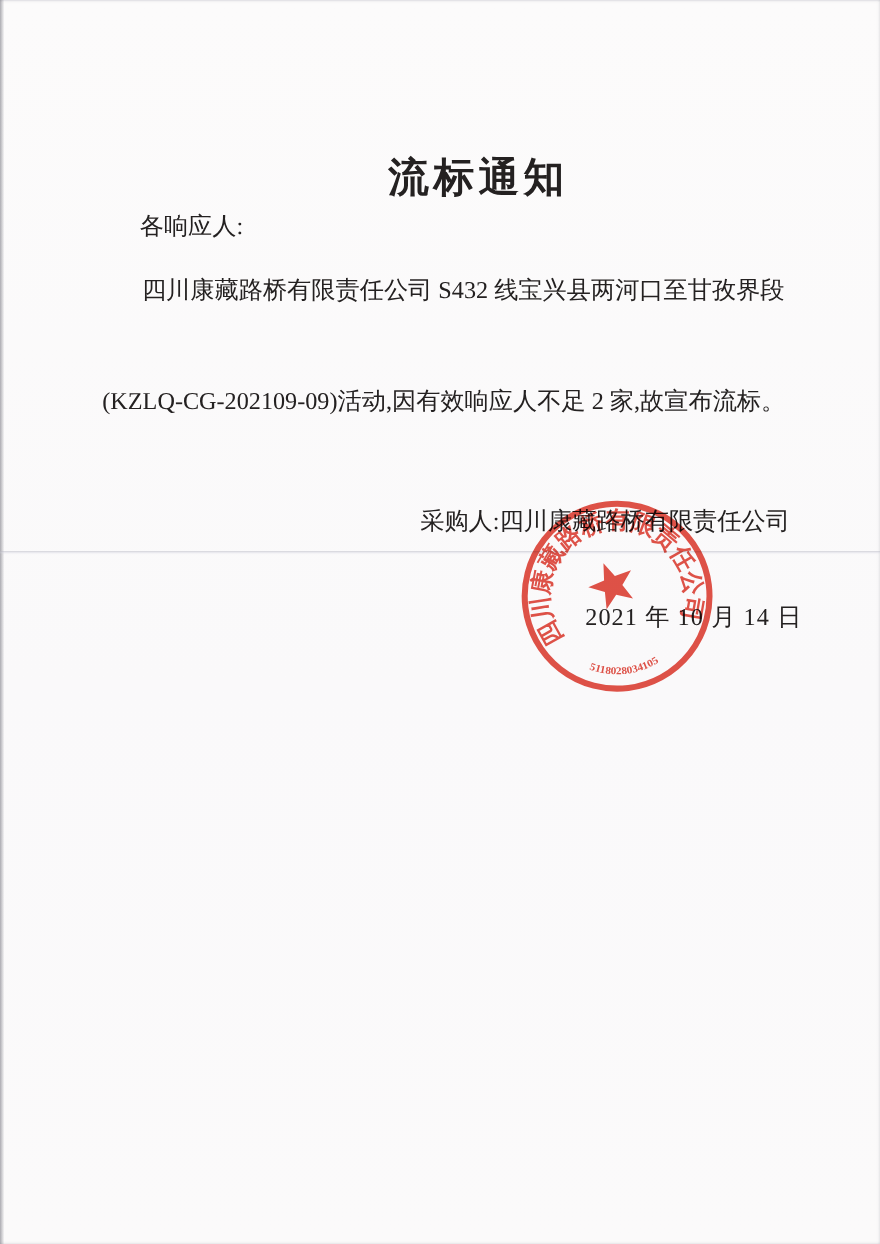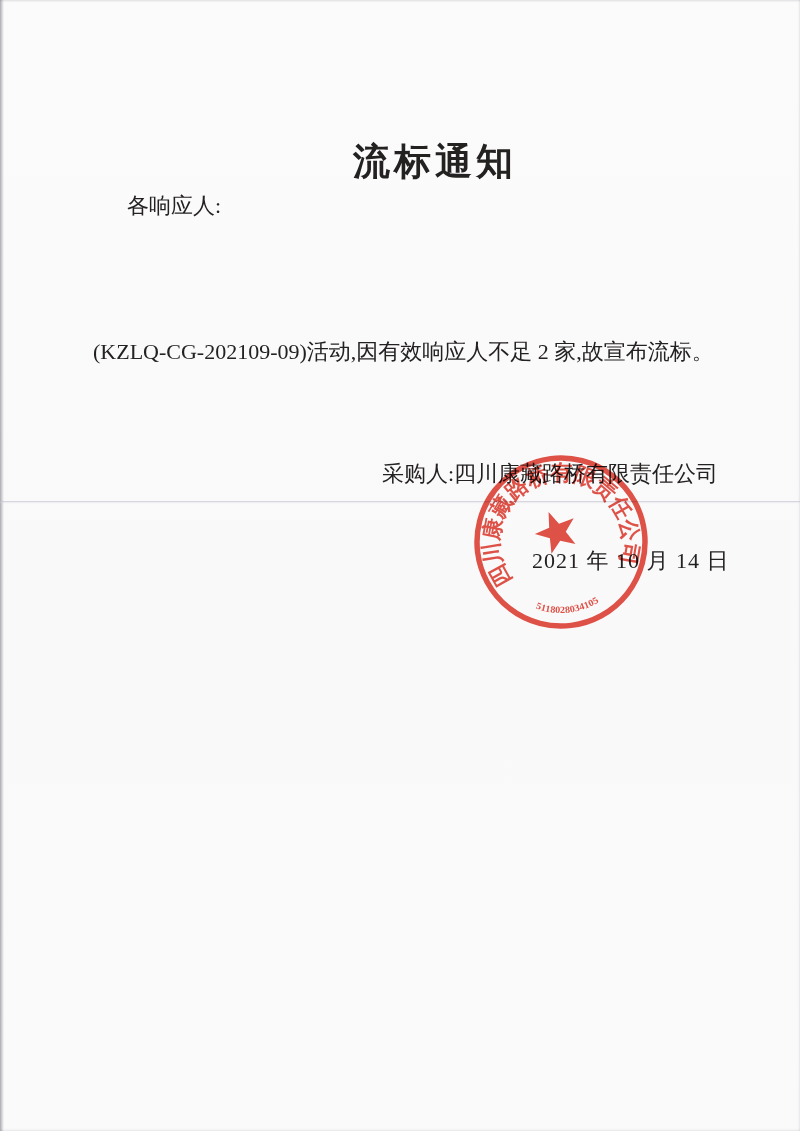--- a/index.html
+++ b/index.html
@@ -48,21 +48,21 @@
   .t-line {
     position: absolute;
     font-size: 22px;
     line-height: 30px;
     white-space: nowrap;
     color: #242121;
   }
   .salutation { top: 191px; left: 103px; margin-left: 24px; }
   .body-1 { top: 249px; left: 129px; }
   .body-2 { top: 293px; left: 97px;  }
-  .body-3 { top: 337px; left: 93px;  }
+  .body-3 { top: 350px; left: 93px;  }
   .signature { top: 459px; left: 382px; }
   .doc-date  { top: 546px; left: 532px; letter-spacing: 1px; text-align: center; }
   .seal {
     position: absolute;
     left: 461px;
     top: 442px;
     width: 200px;
     height: 200px;
     mix-blend-mode: multiply;
     opacity: .86;
@@ -77,20 +77,21 @@
 <body>
 
 <div class="page">
 
   <div class="edge-left"></div>
 
   <h1 class="doc-title">流标通知</h1>
 
   <div class="t-line salutation">各响应人:</div>
 
+  <div class="t-line body-1">四川康藏路桥有限责任公司 S432 线宝兴县两河口至甘孜界段</div>
   <div class="t-line body-3">(KZLQ-CG-202109-09)活动,因有效响应人不足 2 家,故宣布流标。</div>
 
   <div class="fold-line"></div>
 
   <div class="t-line signature">采购人:四川康藏路桥有限责任公司</div>
 
   <div class="t-line doc-date">2021 年 10 月 14 日</div>
 
   <svg class="seal" viewBox="0 0 200 200" aria-hidden="true">
     <g transform="rotate(-7 100 100)" fill="#dd362a" stroke="none">

